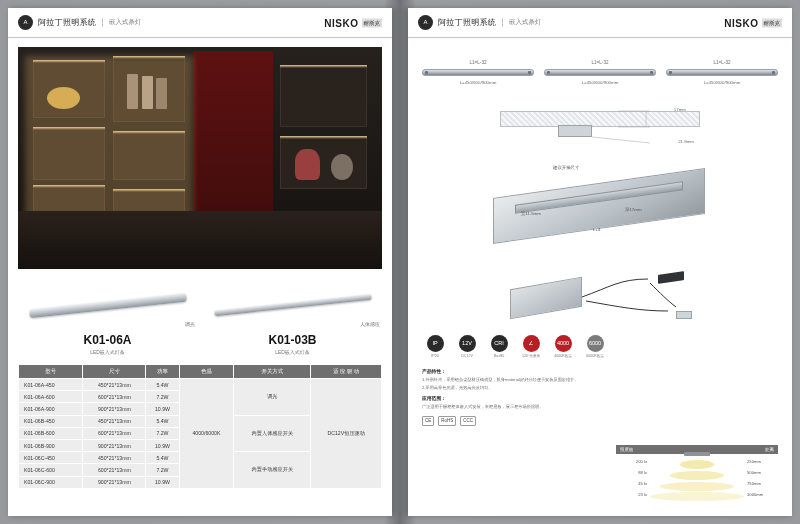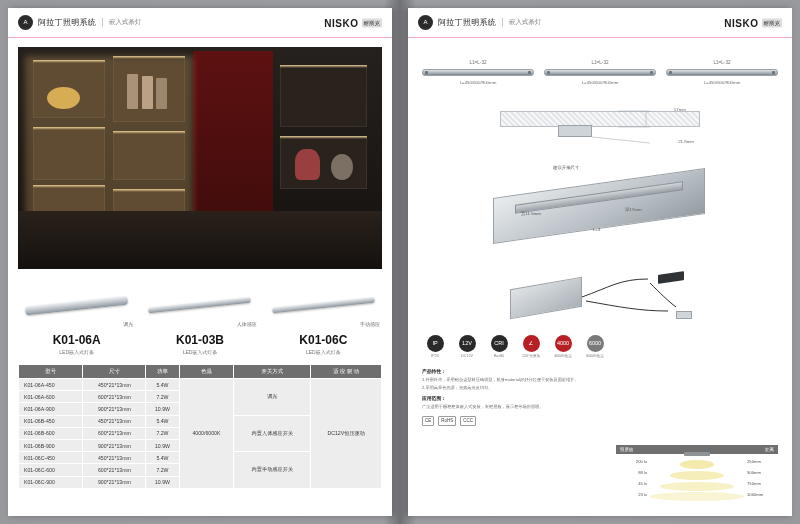--- a/index.html
+++ b/index.html
@@ -304,28 +304,20 @@
         <div class="trio-desc">LED嵌入式灯条</div>
       </div>
       <div class="trio-cell">
         <div class="trio-img">
           <div class="bar thin"></div>
           <div class="trio-tag">人体感应</div>
         </div>
         <div class="trio-code">K01-03B</div>
         <div class="trio-desc">LED嵌入式灯条</div>
       </div>
-      <div class="trio-cell">
-        <div class="trio-img">
-          <div class="bar thin"></div>
-          <div class="trio-tag">手动感应</div>
-        </div>
-        <div class="trio-code">K01-06C</div>
-        <div class="trio-desc">LED嵌入式灯条</div>
-      </div>
     </div>
 
     <table class="spec">
       <thead>
         <tr>
           <th>型号</th>
           <th>尺寸</th>
           <th>功率</th>
           <th>色温</th>
           <th>开关方式</th>

